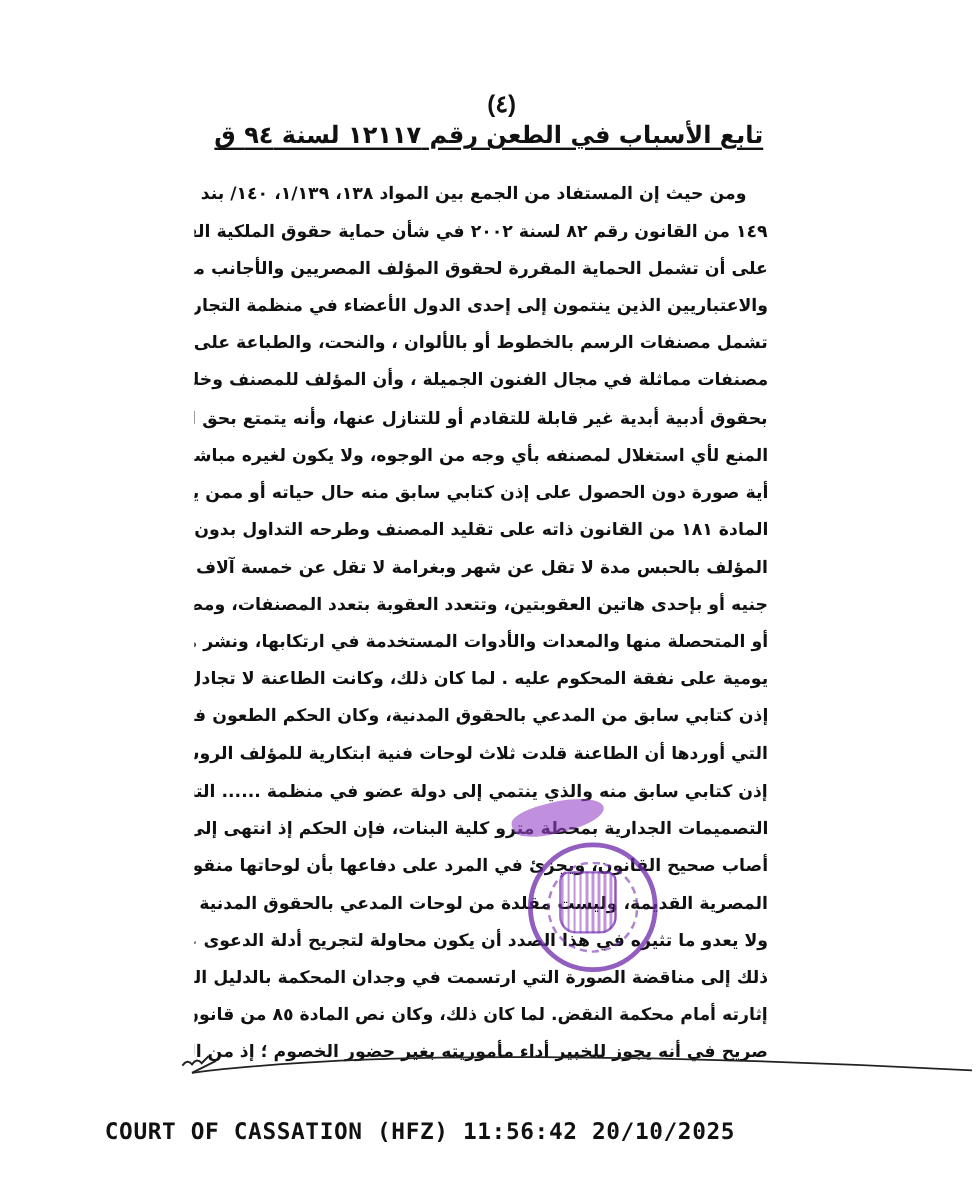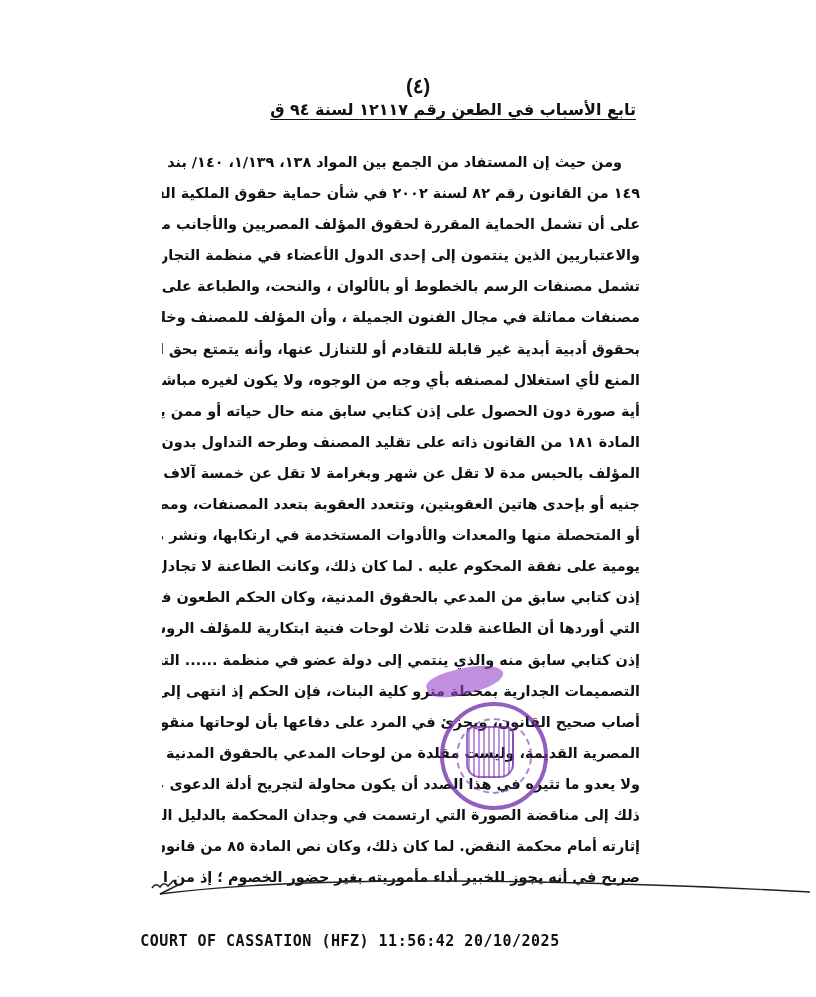--- a/index.html
+++ b/index.html
@@ -6,21 +6,21 @@
     body {
       width: 816px; height: 997px; background: #ffffff; position: relative; overflow: hidden;
       font-family: "DejaVu Sans", sans-serif; color: #111;
     }
     .page-number {
       position: absolute; top: 74px; left: 0; width: 816px; text-align: center;
       font-family: "Liberation Sans", sans-serif; font-weight: bold; font-size: 20px; margin-left: 10px;
     }
     .page-title {
       position: absolute; top: 100px; right: 180px; direction: rtl;
-      font-family: "DejaVu Sans", sans-serif; font-weight: bold; font-size: 16px;
+      font-family: "DejaVu Sans", sans-serif; font-weight: bold; font-size: 20px;
       text-decoration: underline; text-underline-offset: 4px;
     }
     .body-text {
       position: absolute; top: 147px; left: 162px; width: 478px; direction: rtl;
     }
     .line {
       height: 31.1px; line-height: 31.1px; font-size: 14.4px; font-weight: bold;
       text-align: justify; text-align-last: justify; white-space: nowrap; overflow: hidden;
       font-family: "DejaVu Sans", sans-serif; letter-spacing: -0.2px;
     }
@@ -42,21 +42,21 @@
     .stamp-smudge {
       position: absolute; left: 426px; top: 668px; width: 78px; height: 26px;
       background: rgba(150, 70, 200, 0.6); border-radius: 40% 60% 50% 50%;
       transform: rotate(-14deg); pointer-events: none;
     }
     .signature-line {
       position: absolute; left: 150px; top: 878px; width: 660px; height: 24px;
     }
     .footer-stamp {
       position: absolute; top: 932px; left: 0; width: 688px; text-align: center;
-      font-family: "DejaVu Sans Mono", monospace; font-weight: bold; font-size: 15px; letter-spacing: 0.5px;
+      font-family: "DejaVu Sans Mono", monospace; font-weight: bold; font-size: 19px; letter-spacing: 0.5px;
       padding-left: 12px; box-sizing: border-box;
     }
   </style>
 </head>
 <body>
 
 <div class="page-number">(٤)</div>
 <div class="page-title">تابع الأسباب في الطعن رقم ١٢١١٧ لسنة ٩٤ ق</div>
 
 <div class="body-text">

